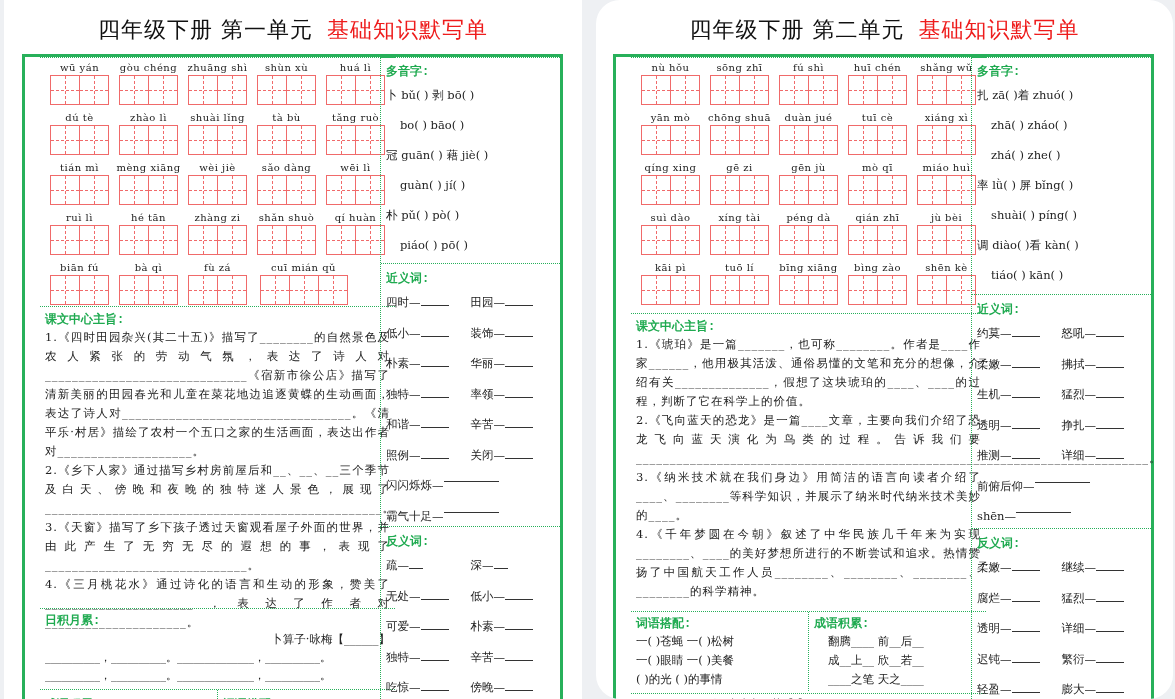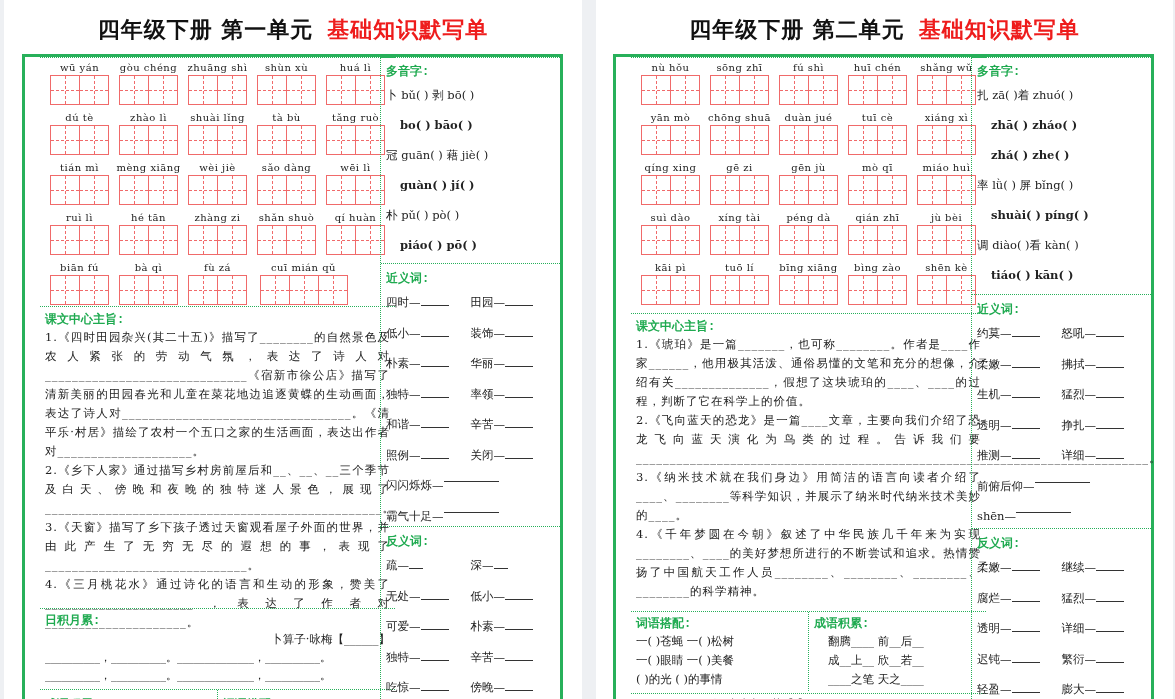--- a/index.html
+++ b/index.html
@@ -1,42 +1,42 @@
 <!DOCTYPE html>
 <html><head>
 <meta charset="utf-8">
 <style>
   * { box-sizing: border-box; margin: 0; padding: 0; }
   html, body { width: 1175px; height: 699px; overflow: hidden; background: #eef0f3; font-family: "DejaVu Serif", "Liberation Serif", serif; color: #222; }
   .viewer { position: relative; width: 1175px; height: 699px; }
   .page { position: absolute; top: 0; height: 699px; background: #fff; overflow: hidden; }
   .page.p1 { left: 4px; width: 578px; }
-  .page.p2 { left: 596px; width: 577px; }
-  .page-title { position: absolute; top: 15px; left: 0; right: 0; text-align: center; font-size: 22px; font-weight: bold; letter-spacing: 1px; font-family: "DejaVu Sans", "Liberation Sans", sans-serif; }
+  .page.p2 { left: 596px; width: 577px; border-radius: 24px; }
+  .page-title { position: absolute; top: 15px; left: 0; right: 0; text-align: center; font-size: 22px; font-weight: normal; letter-spacing: 1px; font-family: "DejaVu Sans", "Liberation Sans", sans-serif; }
   .page-title .black { color: #111; }
   .page-title .red { color: #ee1c1c; margin-left: 14px; }
   .frame { position: absolute; top: 54px; border: 3px solid #27b05a; border-bottom: none; height: 660px; }
   .p1 .frame { left: 18px; width: 541px; }
   .p2 .frame { left: 17px; width: 541px; }
   .dotted-top { border-top: 1px dotted #27b05a; }
   .leftcol { position: absolute; left: 15px; top: 0; width: 355px; }
   .rightcol { position: absolute; top: 0; right: 0; width: 180px; border-left: 1px dotted #27b05a; height: 660px; }
   .section-label { color: #1faa50; font-weight: bold; font-size: 12px; font-family: Liberation Mono, monospace; }
   .pinyin-grid { position: relative; padding-top: 3px; }
   .pr { display: flex; padding-left: 5px; margin-bottom: 2px; }
   .pcell { width: 69px; text-align: center; }
   .py { font-size: 10px; height: 14px; line-height: 14px; letter-spacing: 0.5px; white-space: nowrap; color: #222; }
   .boxes { display: inline-flex; }
   .tz { width: 30px; height: 30px; border: 1px solid #f06a6a; position: relative; margin-left: -1px; }
   .tz:first-child { margin-left: 0; }
   .tz::before { content: ""; position: absolute; left: 50%; top: 0; bottom: 0; border-left: 1px dashed #f06a6a; }
   .tz::after { content: ""; position: absolute; top: 50%; left: 0; right: 0; border-top: 1px dashed #f06a6a; }
   .poly { padding: 5px 5px 0 5px; height: 205px; }
   .poly .row { font-size: 11.5px; height: 30px; line-height: 30px; white-space: nowrap; }
-  .poly .row.ind { padding-left: 14px; font-weight: bold; }
+  .poly .row.ind { padding-left: 14px; }
   .syn { padding: 6px 5px 0 5px; }
   .syn .row { font-size: 11.5px; height: 30.5px; line-height: 30.5px; display: flex; white-space: nowrap; }
   .syn .row .c { width: 90px; }
   .blank { display: inline-block; border-bottom: 1px solid #333; height: 12px; vertical-align: baseline; }
   .text-section { padding: 4px 5px 0 5px; }
   .text-section p { font-size: 11.5px; line-height: 19px; letter-spacing: 1px; text-align: justify; }
   .block { position: absolute; left: 0; width: 355px; }
   .halfsplit { display: flex; }
   .halfsplit > div { flex: 1; padding: 3px 5px; }
   .halfsplit > div + div { border-left: 1px dotted #27b05a; }

